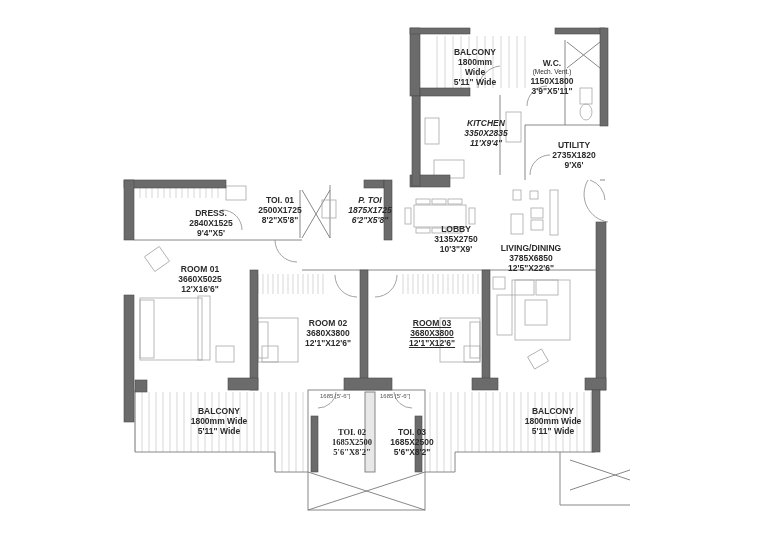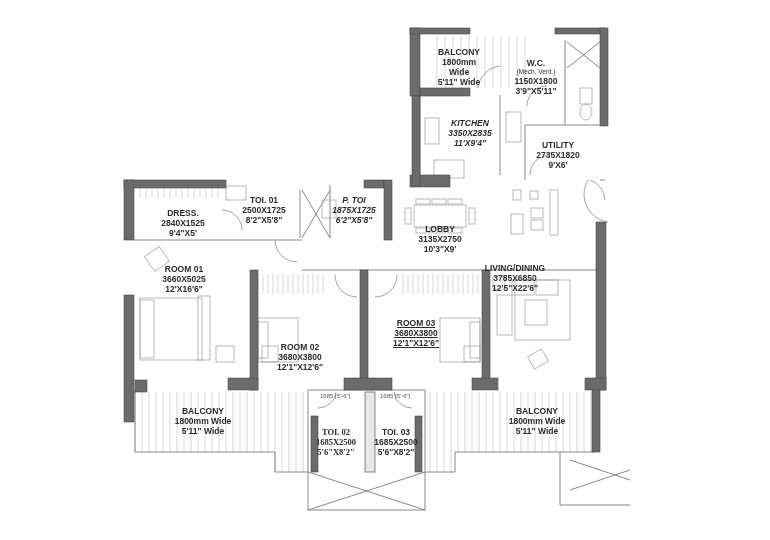--- a/index.html
+++ b/index.html
@@ -4,21 +4,21 @@
 <style>
   html,body{margin:0;padding:0;background:#ffffff;}
   body{width:770px;height:540px;overflow:hidden;font-family:"Liberation Sans",sans-serif;}
   #plan{position:absolute;left:0;top:0;width:770px;height:540px;}
   .wall{fill:#6b6b6b;stroke:#4a4a4a;stroke-width:0.6;}
   .line{fill:none;stroke:#7a7a7a;stroke-width:0.9;}
   .deck{stroke:#bdbdbd;stroke-width:0.6;}
   .furn{fill:none;stroke:#a8a8a8;stroke-width:0.8;}
   .door{fill:none;stroke:#8a8a8a;stroke-width:0.8;}
   .label{position:absolute;text-align:center;font-weight:bold;color:#2b2b2b;font-size:8.5px;line-height:10px;white-space:nowrap;transform:translateX(-50%);}
-  .label span{display:block;}
+  .label span{display:block;padding-left:32px;}
   .label .sub{font-size:6.5px;line-height:8px;font-weight:normal;}
   .dim{position:absolute;font-size:6px;color:#555;white-space:nowrap;}
 </style>
 </head>
 <body>
 
 <svg id="plan" viewBox="0 0 770 540" xmlns="http://www.w3.org/2000/svg">
 
   <g>
     <g class="deck">
@@ -259,51 +259,51 @@
     <div class="label" style="left: 470px; top: 118px; font-style: italic;">
       <span>KITCHEN</span>
       <span>3350X2835</span>
       <span>11'X9'4"</span>
     </div>
     <div class="label" style="left: 558px; top: 140px;">
       <span>UTILITY</span>
       <span>2735X1820</span>
       <span>9'X6'</span>
     </div>
-    <div class="label" style="left: 183px; top: 208px;">
+    <div class="label" style="left: 195px; top: 208px;">
       <span>DRESS.</span>
       <span>2840X1525</span>
       <span>9'4"X5'</span>
     </div>
     <div class="label" style="left: 264px; top: 195px;">
       <span>TOI. 01</span>
       <span>2500X1725</span>
       <span>8'2"X5'8"</span>
     </div>
     <div class="label" style="left: 354px; top: 195px; font-style: italic;">
       <span>P. TOI</span>
       <span>1875X1725</span>
       <span>6'2"X5'8"</span>
     </div>
     <div class="label" style="left: 440px; top: 224px;">
       <span>LOBBY</span>
       <span>3135X2750</span>
       <span>10'3"X9'</span>
     </div>
-    <div class="label" style="left: 515px; top: 243px; margin-top: 20px;">
+    <div class="label" style="left: 515px; top: 243px;">
       <span>LIVING/DINING</span>
       <span>3785X6850</span>
       <span>12'5"X22'6"</span>
     </div>
     <div class="label" style="left: 184px; top: 264px;">
       <span>ROOM 01</span>
       <span>3660X5025</span>
       <span>12'X16'6"</span>
     </div>
-    <div class="label" style="left: 300px; top: 318px; margin-top: 24px;">
+    <div class="label" style="left: 312px; top: 318px;">
       <span>ROOM 02</span>
       <span>3680X3800</span>
       <span>12'1"X12'6"</span>
     </div>
     <div class="label" style="left: 416px; top: 318px; text-decoration: underline;">
       <span>ROOM 03</span>
       <span>3680X3800</span>
       <span>12'1"X12'6"</span>
     </div>
     <div class="label" style="left: 203px; top: 406px;">

